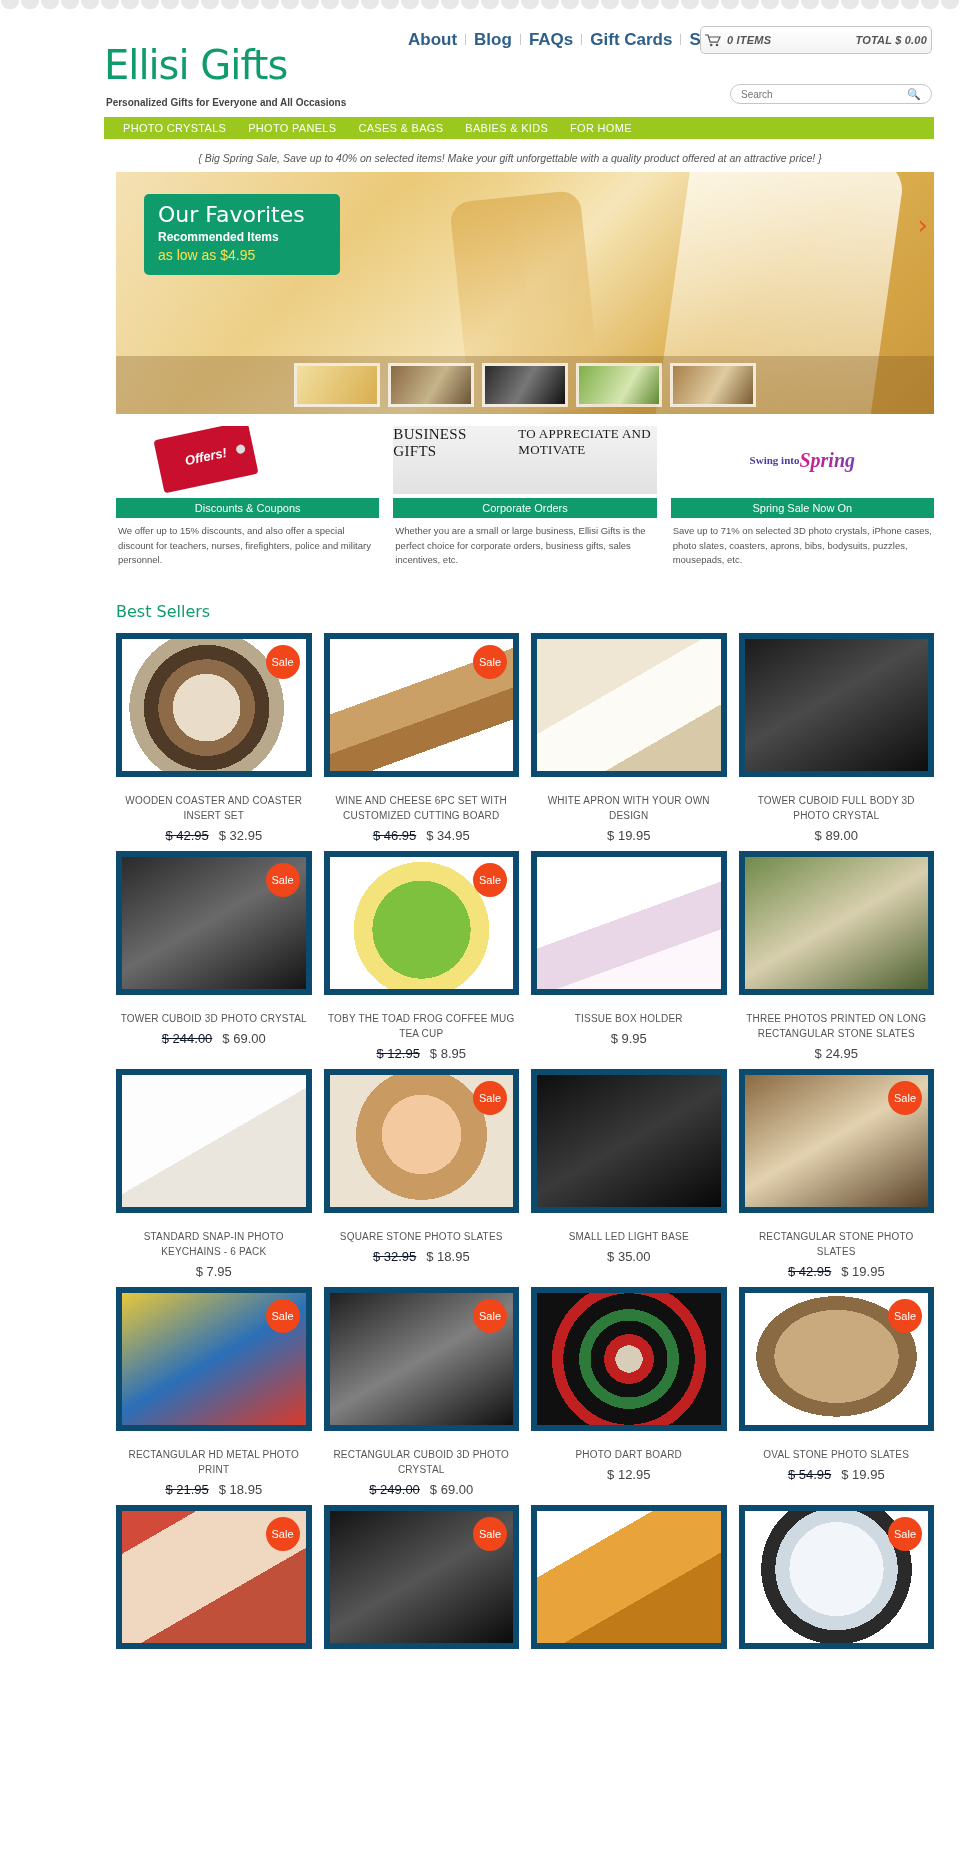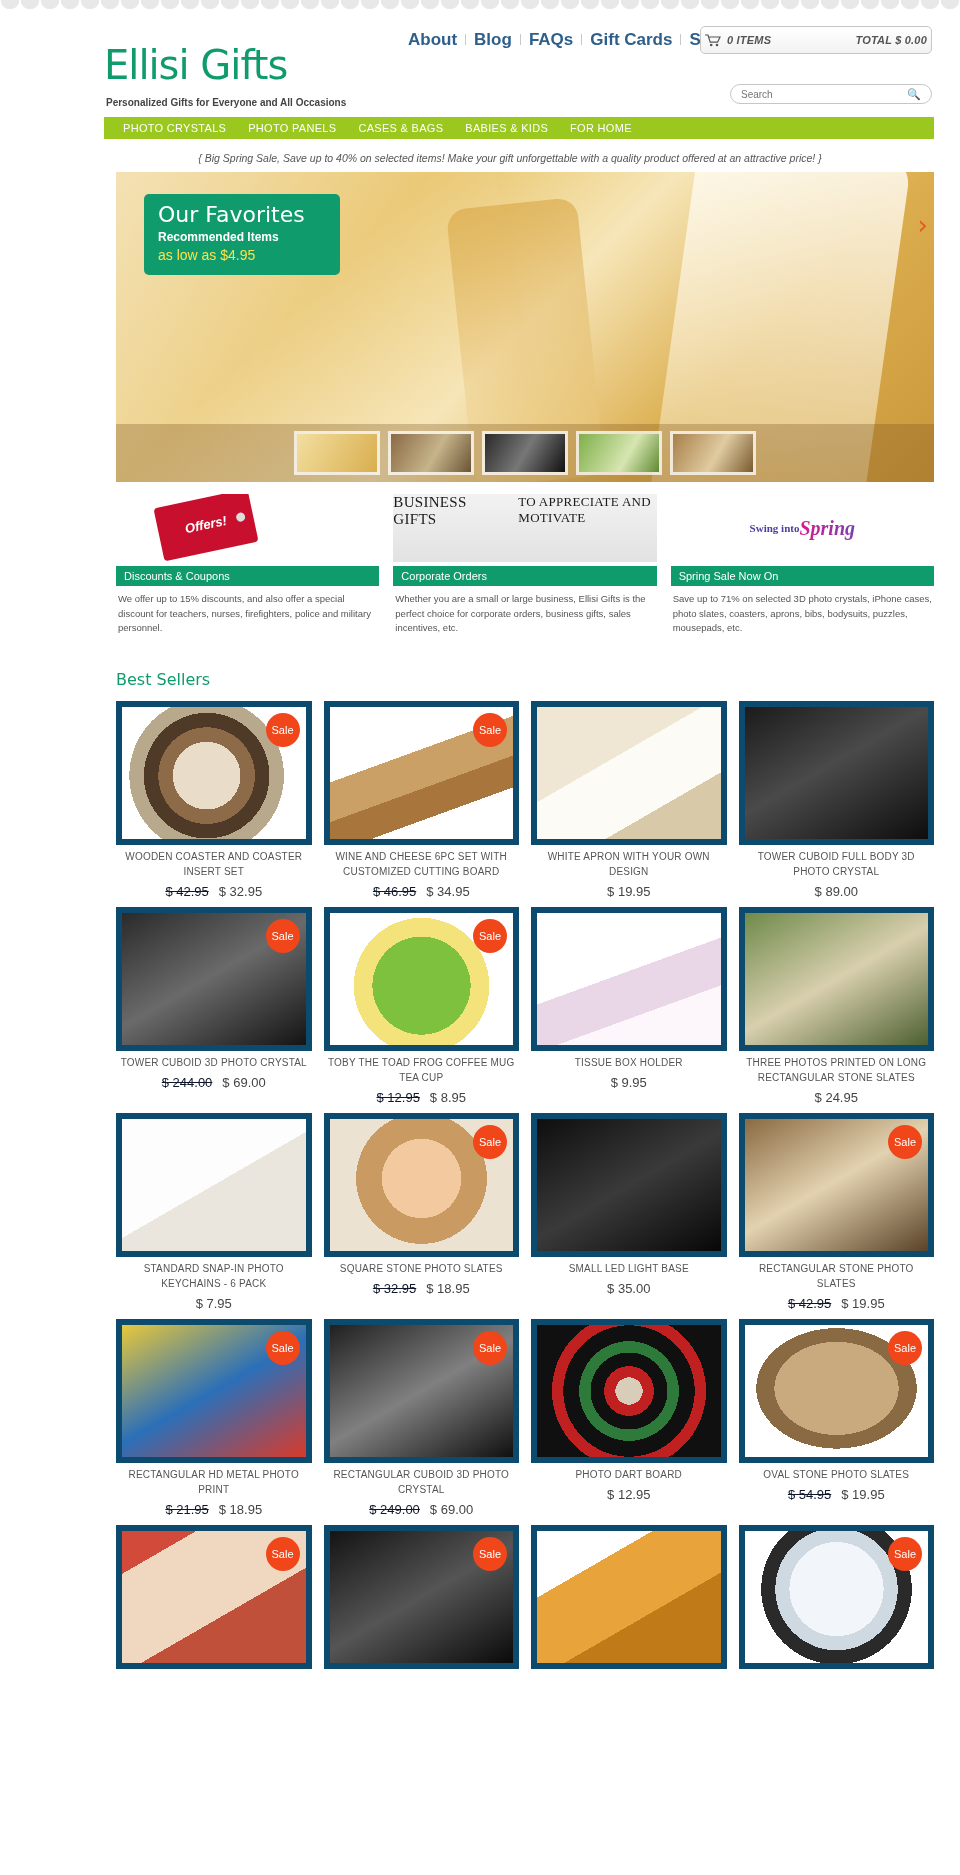--- a/index.html
+++ b/index.html
@@ -78,21 +78,21 @@
     padding: 0 11px; letter-spacing: .3px;
   }
 
   .promo-line {
     text-align: center; font-size: 10.5px; font-style: italic;
     color: #555; margin: 13px 0 8px 0; padding-left: 60px;
   }
 
   
   .hero {
-    margin: 0 26px 0 116px; height: 310px; position: relative;
+    margin: 0 26px 0 116px; height: 242px; position: relative;
     background: linear-gradient(135deg,#f0d79a 0%, #e8c469 28%, #f6e6b8 50%, #dcae4e 72%, #c9973a 100%);
     overflow: hidden;
   }
   .hero .ribbon-a {
     position:absolute; left:-10%; top:-20%; width:60%; height:150%;
     background: linear-gradient(100deg, rgba(255,255,255,.35), rgba(236,198,118,.1));
     transform: rotate(-12deg);
   }
   .hero .ribbon-b {
     position:absolute; right:6%; top:-10%; width:26%; height:130%;
@@ -156,21 +156,21 @@
   .bg-sub { font-family:"Liberation Serif", serif; font-size: 13px; color:#1a1a1a; letter-spacing:.3px; }
   .spring-word {
     font-family:"Liberation Serif", serif; font-size: 20px;
     background: linear-gradient(90deg,#d81b8c,#7a3fb0);
     -webkit-background-clip: text; background-clip:text; color: transparent;
     font-weight: bold; font-style: italic;
   }
   .swing-word { font-family:"Liberation Serif", serif; font-size: 11px; color:#4a3fa0; font-weight:bold; }
   .feature-head {
     background: #0f9b6c; color: #fff; font-size: 11px;
-    padding: 4px 8px; margin-top: 4px;
+    padding: 4px 8px; margin-top: 4px; text-align: center;
   }
   .feature-body { font-size: 9.5px; color: #555; line-height: 1.55; padding: 6px 2px 0 2px; }
 
   
   .section-title {
     margin: 34px 0 12px 116px; font-size: 16px; color: #0f9b6c;
     font-weight: normal; font-family:"DejaVu Sans",sans-serif;
   }
   .grid {
     display: grid; grid-template-columns: repeat(4, 1fr);
@@ -184,21 +184,21 @@
   }
   .sale-badge {
     position: absolute; right: 6px; top: 6px;
     width: 34px; height: 34px; border-radius: 50%;
     background: #f0461a; color: #fff; font-size: 11px;
     display: flex; align-items: center; justify-content: center;
     z-index: 3;
   }
   .card-name {
     font-size: 10px; color: #555; line-height: 1.5;
-    margin-top: 4px; text-transform: uppercase; letter-spacing: .2px;
+    margin-top: 16px; text-transform: uppercase; letter-spacing: .2px;
   }
   .card-price { margin-top: 5px; font-size: 13px; color: #444; }
   .old-price { text-decoration: line-through; color: #0f172a; margin-right: 10px; }
   .new-price { color: #444; }
 
   
   .ph { width: 100%; height: 100%; }
   .p-coaster { background: radial-gradient(circle at 46% 52%, #e9dcc8 0 28%, #8d6a48 28% 40%, #4e3a26 40% 52%, #b9a98c 52% 64%, #fff 64%); }
   .p-board { background: linear-gradient(160deg,#fff 0 38%, #caa066 38% 58%, #a8763c 58% 74%, #fff 74%); }
   .p-apron { background: linear-gradient(150deg,#efe6d4 0 40%, #fdfbf5 40% 72%, #d8c9a8 72%); }

